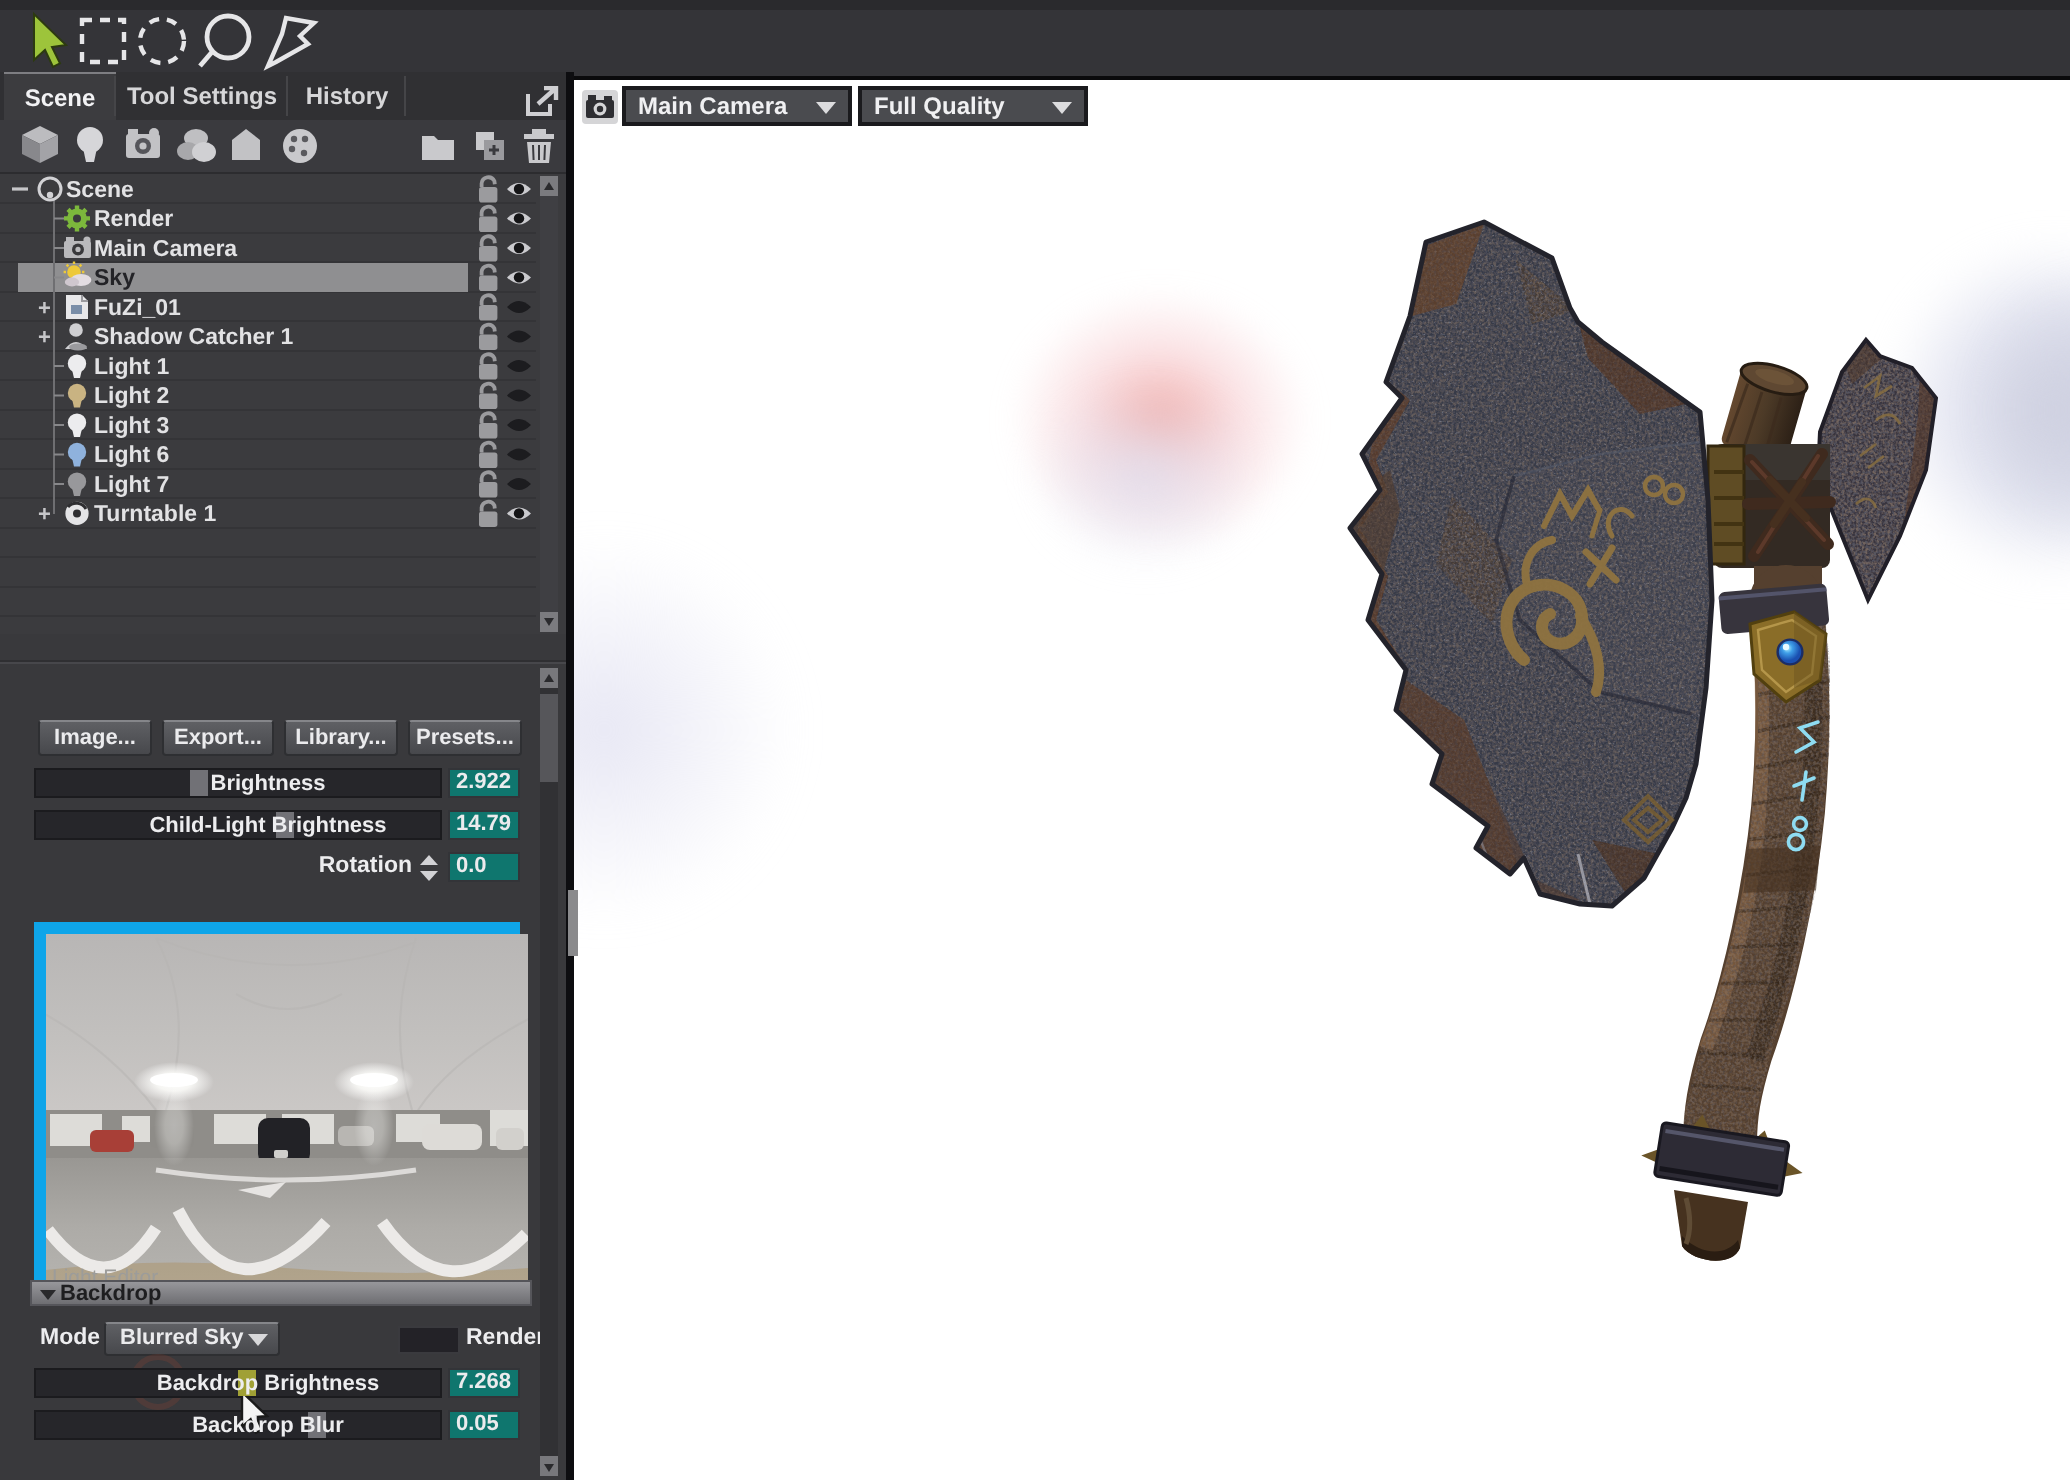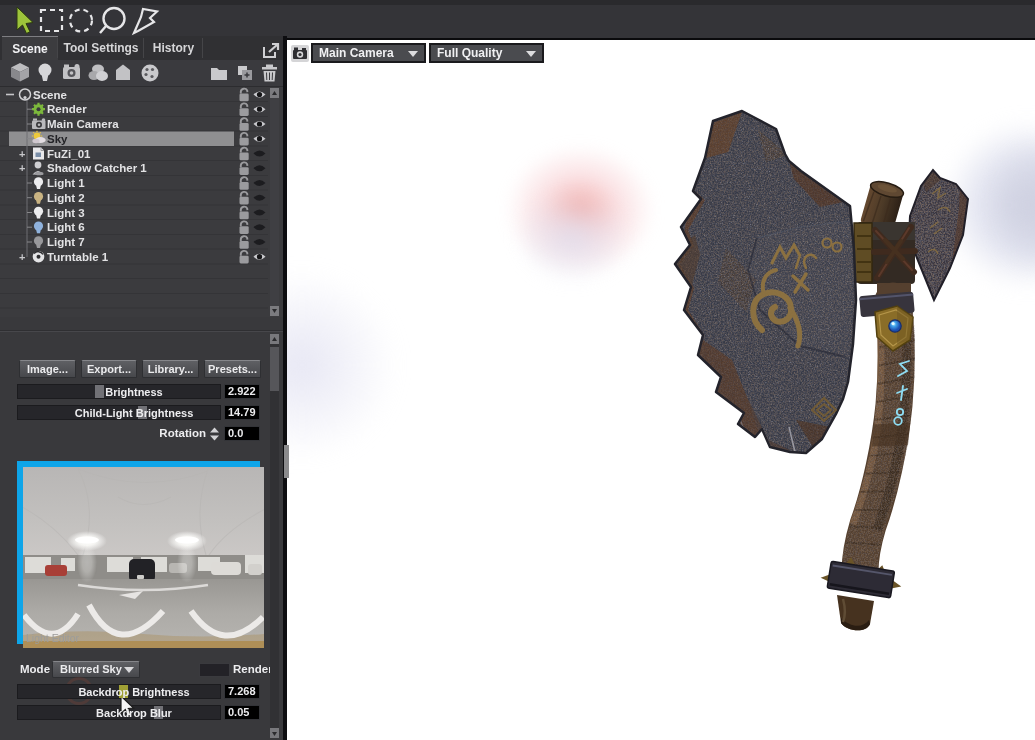--- a/index.html
+++ b/index.html
@@ -40,21 +40,21 @@
     border-top:5px solid #2a2a2c; }
   .phead span { position:absolute; left:14px; }
   .btn { position:absolute; height:18px; background:linear-gradient(#5f6064,#47484c);
     border:1px solid #2e2f32; border-top:1px solid #85868a; border-radius:2px;
     color:#ebebed; font-size:11px; font-weight:bold; text-align:center; line-height:16px; }
   .slider { position:absolute; left:17px; width:204px; height:15px; background:#26262a;
     border:1px solid #1b1b1e; color:#ededef; font-size:11px; font-weight:bold; text-align:center;
     line-height:14px; }
   .slider .slab { position:absolute; left:0; top:0; width:100%; height:100%; z-index:2;padding-left:30px; }
   .handle { position:absolute; top:0px; width:9px; height:13px; background:#717176; z-index:1; }
-  .vbox { position:absolute; left:224px; width:36px; height:15px; background:#000000;
+  .vbox { position:absolute; left:224px; width:36px; height:15px; background:#0f766e;
     border:1px solid #333438; color:#ebebed; font-size:11px; font-weight:bold; line-height:13px;
     padding-left:3px; }
 
   
   #viewport { left:287px; top:40px; width:748px; height:700px; background:#fff; overflow:hidden; }
   #vpborder-top { left:287px; top:38px; width:748px; height:2px; background:#0a0a0c; }
   .blob { position:absolute; border-radius:50%; }
   .drop { position:absolute; top:3px; height:20px; background:#4a4b4f;
     border:2px solid #1a1a1d; color:#f0f0f2; font-size:12px; font-weight:bold; line-height:16px;
     padding-left:6px; }
@@ -375,20 +375,24 @@
             <path d="M1 148 Q 30 186 55 147"></path>
             <path d="M66 138 Q 95 194 140 144"></path>
             <path d="M168 144 Q 200 190 240 150"></path>
           </g>
           <path d="M55 118 Q 120 128 185 118" stroke="#dcdad8" stroke-width="2.5" fill="none"></path>
           <path d="M96 128 L120 124 L112 132 Z" fill="#e6e4e2"></path>
           <text x="3" y="175" font-size="10.5" fill="#9c9c9a" font-family="Liberation Sans, sans-serif">Light Editor</text>
         </svg>
       </div>
 
+      <div class="phead" style="top:323px;">
+          <div class="tri"></div>
+          <span>Backdrop</span>
+        </div>
       <div class="abs" style="position:absolute;left:20px;top:346px;font-size:11.5px;font-weight:bold;color:#ededef;">Mode</div>
       <div class="abs" style="position:absolute;left:52px;top:344px;width:88px;height:17px;background:linear-gradient(#5f6064,#47484c);border:1px solid #2e2f32;border-top:1px solid #85868a;border-radius:2px;color:#ebebed;font-size:11px;font-weight:bold;line-height:15px;padding-left:7px;">Blurred Sky</div>
       <svg class="abs" style="position:absolute;left:124px;top:350px" width="11" height="7">
           <path d="M0 0 L10 0 L5 6 Z" fill="#d8d8da"></path>
         </svg>
       <div class="abs" style="position:absolute;left:199px;top:346px;width:31px;height:14px;background:#232227;border:1px solid #3a3a3e;"></div>
       <div class="abs" style="position:absolute;left:233px;top:346px;font-size:11.5px;font-weight:bold;color:#ededef;">Render</div>
       <div class="abs" style="position:absolute;left:65px;top:360px;width:28px;height:28px;border-radius:50%;border:3px solid rgba(185,70,45,0.18);"></div>
       <div class="slider" style="top:367px;">
           <div class="handle" style="left:101px;background:#a0a035;"></div>

